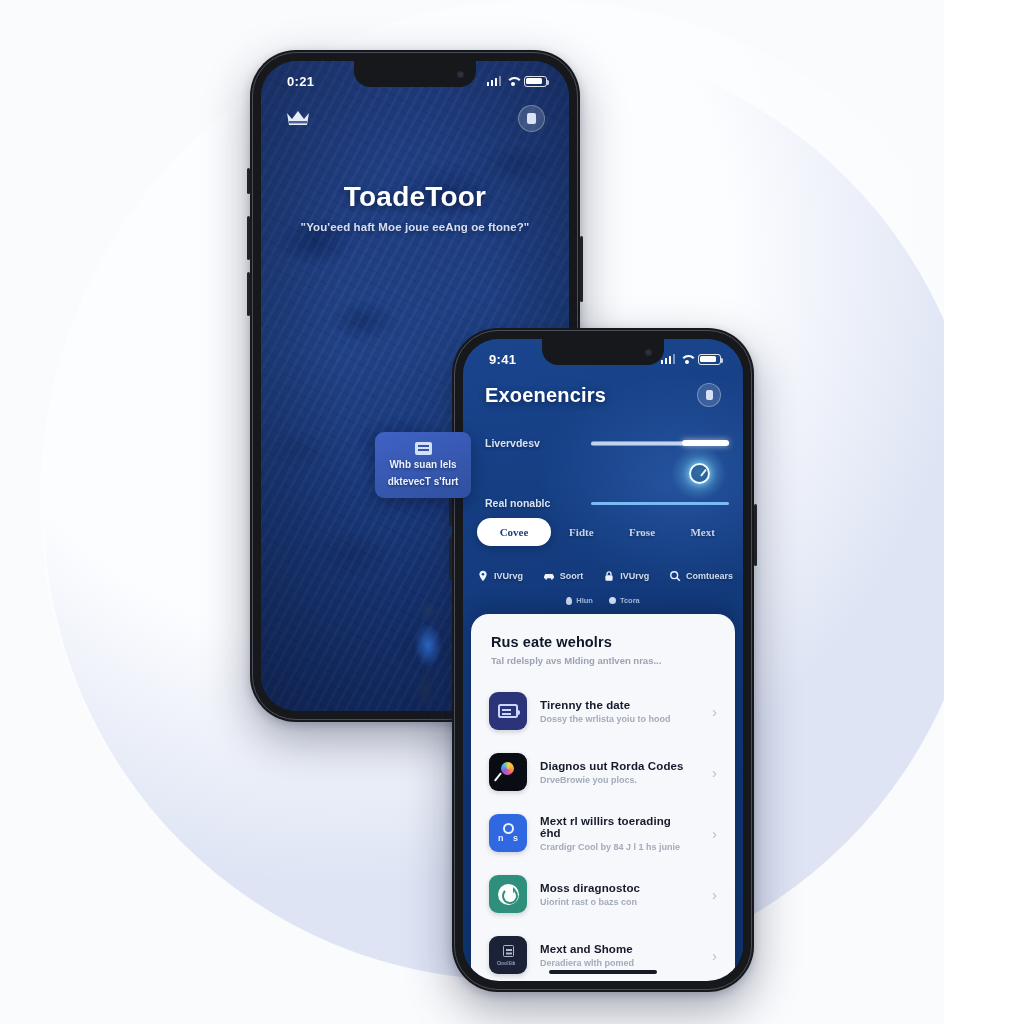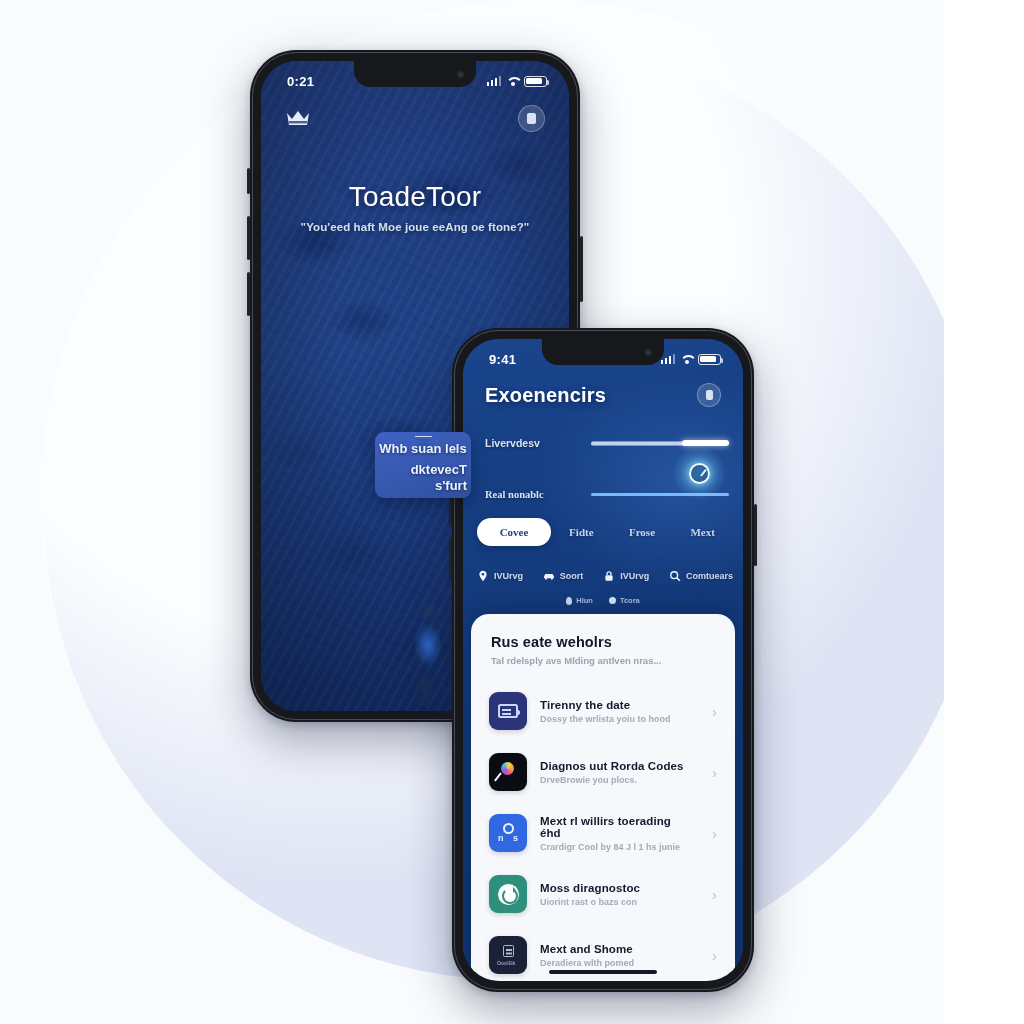--- a/index.html
+++ b/index.html
@@ -165,21 +165,21 @@
   .p1-badge span {
     width:9px; height:11px; border-radius:2px;
     background: rgba(235,243,255,.9);
   }
 
   .p1-hero-text {
     position:absolute; top: 120px; left:0; right:0;
     text-align:center; z-index: 12; padding: 0 22px;
   }
   .p1-title {
-    color:#fff; font-size: 28px; font-weight: normal;
+    color:#fff; font-size: 28px; font-weight: bold;
     letter-spacing: .2px;
     text-shadow: 0 2px 7px rgba(8,18,42,.6);
   }
   .p1-sub {
     margin-top: 8px;
     color: rgba(228,237,252,.92);
     font-size: 11.5px; font-weight: bold;
     letter-spacing: .1px;
     text-shadow: 0 1px 5px rgba(8,18,42,.55);
   }
@@ -198,22 +198,22 @@
     width: 17px; height: 13px; border-radius: 2px;
     background: rgba(225,236,255,.92);
     position: relative;
   }
   .p1-card-ico::after{
     content:""; position:absolute; left:3px; top:3px;
     width:11px; height:2px; background:#3553a7;
     box-shadow: 0 4px 0 #3553a7;
   }
   .p1-card-l1, .p1-card-l2 {
-    color: #eaf1ff; font-size: 13px; font-weight: bold;
-    text-align:right; line-height: 1.25;
+    color: #eaf1ff; font-size: 10px; font-weight: bold;
+    text-align:left; line-height: 1.25;
     text-shadow: 0 1px 3px rgba(6,14,36,.6);
   }
   .p1-figure {
     position:absolute; left: 140px; top: 540px;
     width: 54px; height: 110px; z-index: 11;
     background:
       radial-gradient(ellipse 11px 13px at 50% 9%, #20365f 0%, rgba(32,54,95,0) 72%),
       radial-gradient(ellipse 19px 30px at 50% 40%, #2b63c0 0%, rgba(43,99,192,0) 74%),
       radial-gradient(ellipse 14px 28px at 45% 80%, #1a2c52 0%, rgba(26,44,82,0) 76%);
     filter: blur(.4px);
@@ -245,21 +245,21 @@
     border:1px solid rgba(255,255,255,.3);
     display:flex; align-items:center; justify-content:center;
   }
   .p2-badge span { width:7px; height:10px; border-radius:2px; background: rgba(232,241,255,.9); }
 
   .slider-row {
     position:absolute; left: 22px; right: 14px;
     display:flex; align-items:center; gap: 20px; z-index: 12;
   }
   #sr1 { top: 98px; }
-  #sr2 { top: 150px; font-family: Liberation Serif, serif; }
+  #sr2 { top: 158px; }
   .slider-label {
     color: rgba(232,240,254,.93);
     font-size: 10.5px; font-weight: bold;
     width: 86px; flex: 0 0 86px;
     text-shadow: 0 1px 3px rgba(6,16,40,.5);
   }
   .track {
     flex: 1; height: 3px; border-radius: 2px;
     background: rgba(215,231,255,.72);
     position: relative;

